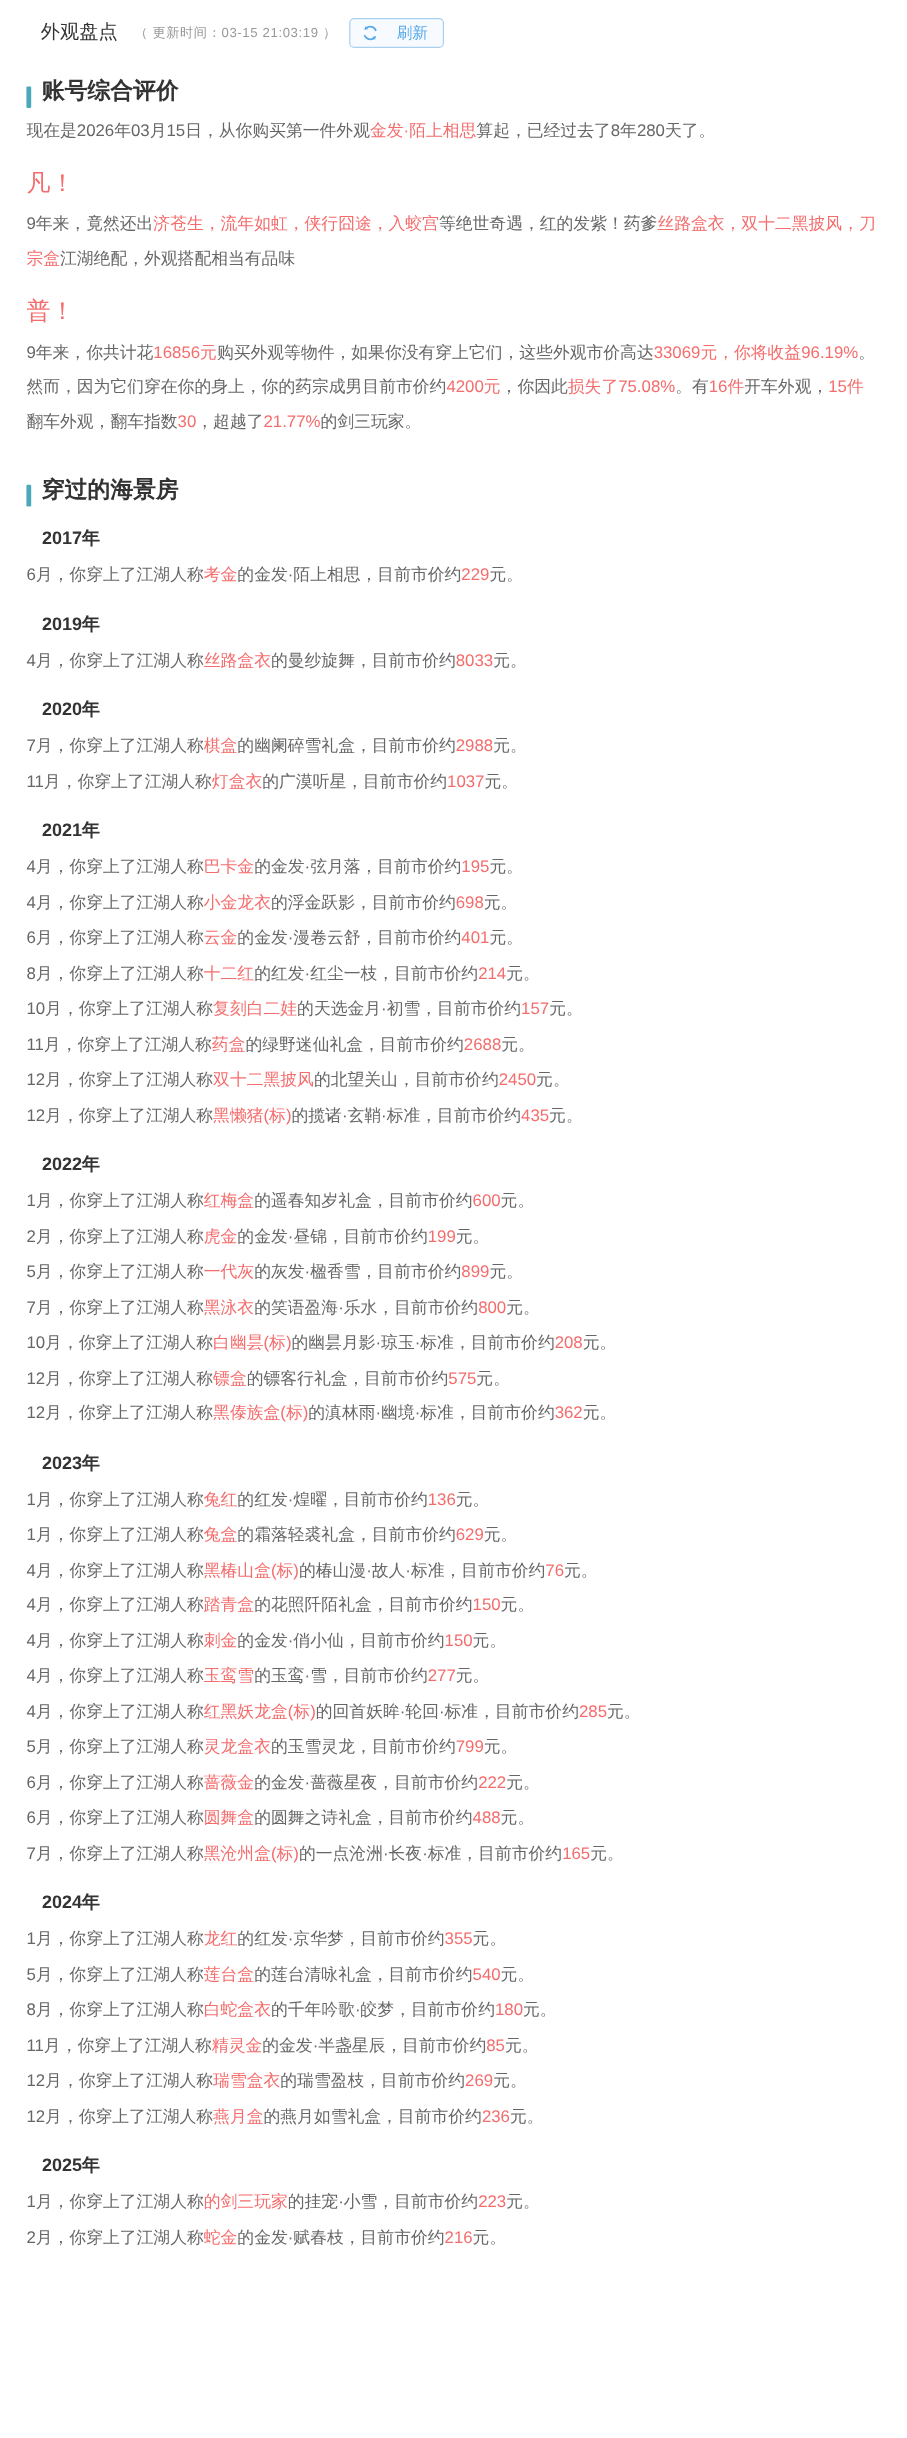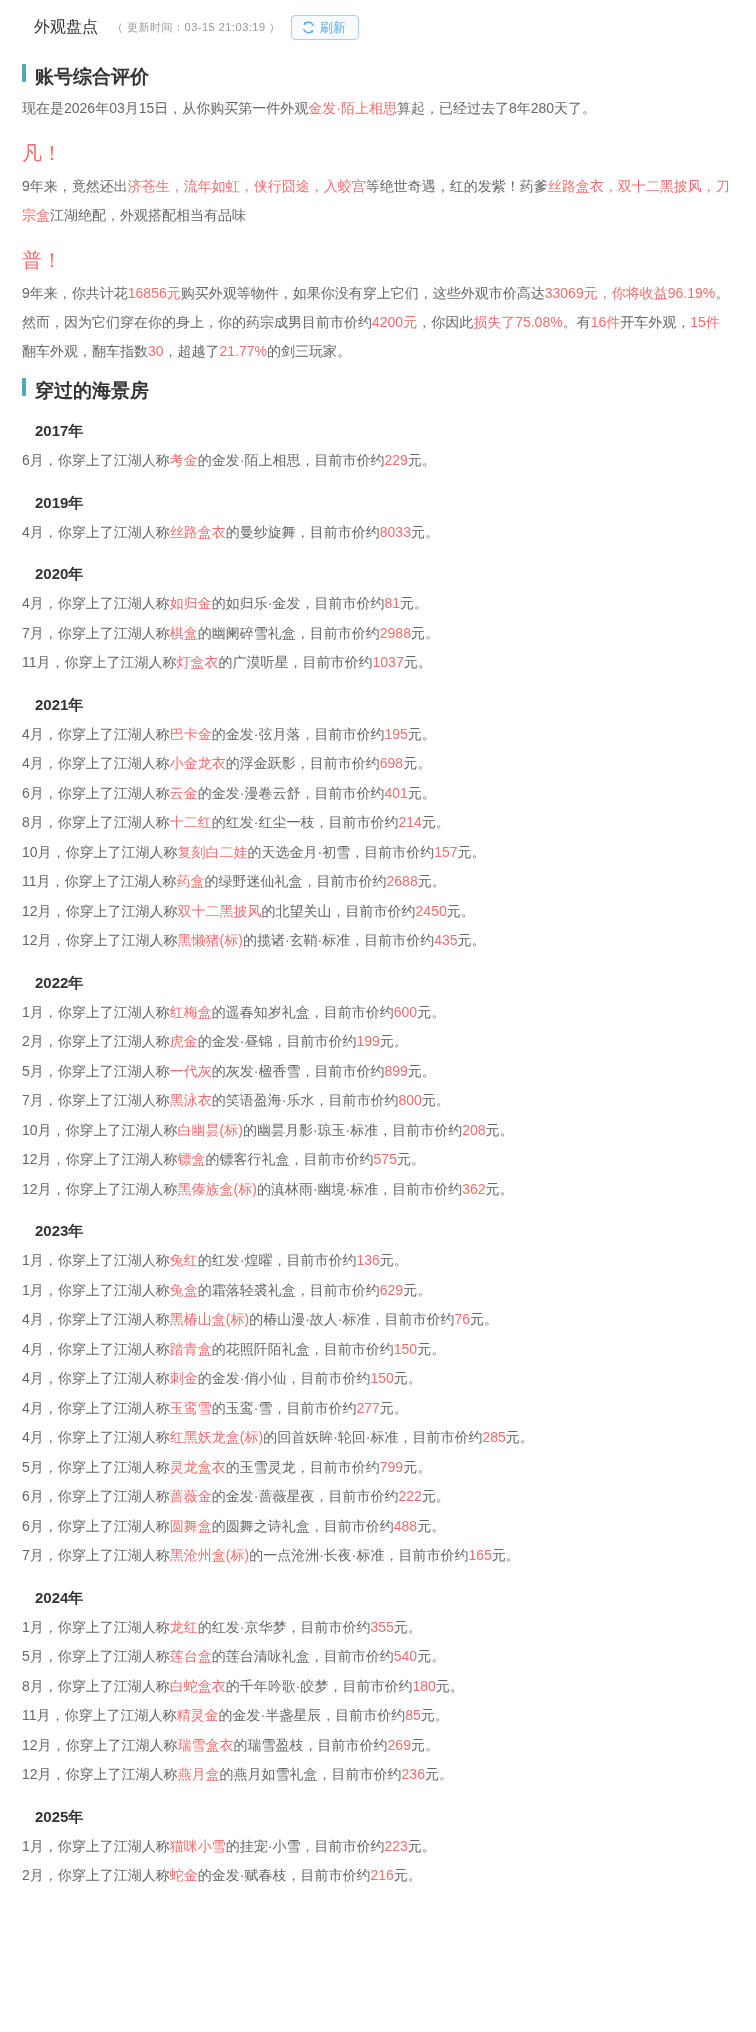--- a/index.html
+++ b/index.html
@@ -3,28 +3,28 @@
 <meta charset="utf-8">
 <style>
   html,body { margin:0; padding:0; background:#fff; }
   body { font-family:"Liberation Sans","DejaVu Sans",sans-serif; }
   .page { width:756px; box-sizing:border-box; padding:12px 24px 24px 22px; background:#fff; }
 
   
   .topbar { display:flex; align-items:center; height:30px; }
   .page-title { font-size:16px; color:var(--text-dark); font-weight:400; margin:12px; }
   .update-time { font-size:11px; color:var(--text-muted); margin-left:2px; letter-spacing:.5px; }
-  .refresh-btn { margin-left:10px; display:inline-flex; align-items:center; gap:5px;
+  .refresh-btn { margin-left:10px; display:inline-flex; align-items:center; gap:16px;
     color:var(--btn-blue); background:var(--btn-bg); border:1px solid var(--btn-border);
     border-radius:4px; font-size:13px; line-height:1; padding:5px 12px 5px 10px; cursor:pointer;
     font-family:inherit; }
   .refresh-btn svg { display:block; }
 
   
-  .sec-title { display:flex; align-items:flex-start; margin:22px 0 0; font-size:19px; line-height:26px;
+  .sec-title { display:flex; align-items:flex-end; margin:22px 0 0; font-size:19px; line-height:26px;
     color:var(--text-dark); font-weight:700; }
   .accent-bar { width:4px; height:18px; background:var(--accent); margin-right:9px; border-radius:1px; }
 
   
   .blk-p { font-size:14px; color:var(--text-body); line-height:29px; margin:4px 0 0; }
   .blk-h { font-size:20px; color:var(--hl); line-height:30px; margin:15px 0 0; font-weight:400; }
   .hl { color:var(--hl); }
 
   
   .year { font-size:15px; font-weight:700; color:var(--text-dark); line-height:29px; margin:12px 13px 1px; }
@@ -59,31 +59,30 @@
     <div id="eval-blocks">
         <div class="blk-p"><span>现在是2026年03月15日，从你购买第一件外观</span><span class="hl">金发·陌上相思</span><span>算起，已经过去了8年280天了。</span></div>
         <div class="blk-h">凡！</div>
         <div class="blk-p"><span>9年来，竟然还出</span><span class="hl">济苍生，流年如虹，侠行囧途，入蛟宫</span><span>等绝世奇遇，红的发紫！药爹</span><span class="hl">丝路盒衣，双十二黑披风，刀宗盒</span><span>江湖绝配，外观搭配相当有品味</span></div>
         <div class="blk-h">普！</div>
         <div class="blk-p"><span>9年来，你共计花</span><span class="hl">16856元</span><span>购买外观等物件，如果你没有穿上它们，这些外观市价高达</span><span class="hl">33069元，你将收益96.19%</span><span>。然而，因为它们穿在你的身上，你的药宗成男目前市价约</span><span class="hl">4200元</span><span>，你因此</span><span class="hl">损失了75.08%</span><span>。有</span><span class="hl">16件</span><span>开车外观，</span><span class="hl">15件</span><span>翻车外观，翻车指数</span><span class="hl">30</span><span>，超越了</span><span class="hl">21.77%</span><span>的剑三玩家。</span></div>
       </div>
   </section>
 
   <section>
-    <h2 class="sec-title" style="margin-top:12px">
+    <h2 class="sec-title" style="margin-top:30px">
       <span class="accent-bar"></span>
       <span>穿过的海景房</span>
     </h2>
     <div id="timeline">
         <div class="year">2017年</div>
         <p class="entry"><span>6月</span><span>，你穿上了江湖人称</span><span class="hl">考金</span><span>的</span><span>金发·陌上相思</span><span>，目前市价约</span><span class="hl">229</span><span>元。</span></p>
         <div class="year">2019年</div>
         <p class="entry"><span>4月</span><span>，你穿上了江湖人称</span><span class="hl">丝路盒衣</span><span>的</span><span>曼纱旋舞</span><span>，目前市价约</span><span class="hl">8033</span><span>元。</span></p>
         <div class="year">2020年</div>
-        <p class="entry"><span>4月</span><span>，你穿上了江湖人称</span><span class="hl">如归金</span><span>的</span><span>如归乐·金发</span><span>，目前市价约</span><span class="hl">81</span><span>元。</span></p>
         <p class="entry"><span>7月</span><span>，你穿上了江湖人称</span><span class="hl">棋盒</span><span>的</span><span>幽阑碎雪礼盒</span><span>，目前市价约</span><span class="hl">2988</span><span>元。</span></p>
         <p class="entry"><span>11月</span><span>，你穿上了江湖人称</span><span class="hl">灯盒衣</span><span>的</span><span>广漠听星</span><span>，目前市价约</span><span class="hl">1037</span><span>元。</span></p>
         <div class="year">2021年</div>
         <p class="entry"><span>4月</span><span>，你穿上了江湖人称</span><span class="hl">巴卡金</span><span>的</span><span>金发·弦月落</span><span>，目前市价约</span><span class="hl">195</span><span>元。</span></p>
         <p class="entry"><span>4月</span><span>，你穿上了江湖人称</span><span class="hl">小金龙衣</span><span>的</span><span>浮金跃影</span><span>，目前市价约</span><span class="hl">698</span><span>元。</span></p>
         <p class="entry"><span>6月</span><span>，你穿上了江湖人称</span><span class="hl">云金</span><span>的</span><span>金发·漫卷云舒</span><span>，目前市价约</span><span class="hl">401</span><span>元。</span></p>
         <p class="entry"><span>8月</span><span>，你穿上了江湖人称</span><span class="hl">十二红</span><span>的</span><span>红发·红尘一枝</span><span>，目前市价约</span><span class="hl">214</span><span>元。</span></p>
         <p class="entry"><span>10月</span><span>，你穿上了江湖人称</span><span class="hl">复刻白二娃</span><span>的</span><span>天选金月·初雪</span><span>，目前市价约</span><span class="hl">157</span><span>元。</span></p>
         <p class="entry"><span>11月</span><span>，你穿上了江湖人称</span><span class="hl">药盒</span><span>的</span><span>绿野迷仙礼盒</span><span>，目前市价约</span><span class="hl">2688</span><span>元。</span></p>
         <p class="entry"><span>12月</span><span>，你穿上了江湖人称</span><span class="hl">双十二黑披风</span><span>的</span><span>北望关山</span><span>，目前市价约</span><span class="hl">2450</span><span>元。</span></p>
@@ -109,19 +108,19 @@
         <p class="entry"><span>6月</span><span>，你穿上了江湖人称</span><span class="hl">圆舞盒</span><span>的</span><span>圆舞之诗礼盒</span><span>，目前市价约</span><span class="hl">488</span><span>元。</span></p>
         <p class="entry"><span>7月</span><span>，你穿上了江湖人称</span><span class="hl">黑沧州盒(标)</span><span>的</span><span>一点沧洲·长夜·标准</span><span>，目前市价约</span><span class="hl">165</span><span>元。</span></p>
         <div class="year">2024年</div>
         <p class="entry"><span>1月</span><span>，你穿上了江湖人称</span><span class="hl">龙红</span><span>的</span><span>红发·京华梦</span><span>，目前市价约</span><span class="hl">355</span><span>元。</span></p>
         <p class="entry"><span>5月</span><span>，你穿上了江湖人称</span><span class="hl">莲台盒</span><span>的</span><span>莲台清咏礼盒</span><span>，目前市价约</span><span class="hl">540</span><span>元。</span></p>
         <p class="entry"><span>8月</span><span>，你穿上了江湖人称</span><span class="hl">白蛇盒衣</span><span>的</span><span>千年吟歌·皎梦</span><span>，目前市价约</span><span class="hl">180</span><span>元。</span></p>
         <p class="entry"><span>11月</span><span>，你穿上了江湖人称</span><span class="hl">精灵金</span><span>的</span><span>金发·半盏星辰</span><span>，目前市价约</span><span class="hl">85</span><span>元。</span></p>
         <p class="entry"><span>12月</span><span>，你穿上了江湖人称</span><span class="hl">瑞雪盒衣</span><span>的</span><span>瑞雪盈枝</span><span>，目前市价约</span><span class="hl">269</span><span>元。</span></p>
         <p class="entry"><span>12月</span><span>，你穿上了江湖人称</span><span class="hl">燕月盒</span><span>的</span><span>燕月如雪礼盒</span><span>，目前市价约</span><span class="hl">236</span><span>元。</span></p>
         <div class="year">2025年</div>
-        <p class="entry"><span>1月</span><span>，你穿上了江湖人称</span><span class="hl">猫咪小雪</span><span>的</span><span>挂宠·小雪</span><span>，目前市价约</span><span class="hl">223</span><span>元。</span></p>
+        <p class="entry"><span>1月</span><span>，你穿上了江湖人称</span><span class="hl">的剑三玩家</span><span>的</span><span>挂宠·小雪</span><span>，目前市价约</span><span class="hl">223</span><span>元。</span></p>
         <p class="entry"><span>2月</span><span>，你穿上了江湖人称</span><span class="hl">蛇金</span><span>的</span><span>金发·赋春枝</span><span>，目前市价约</span><span class="hl">216</span><span>元。</span></p>
         <p class="entry"></p>
       </div>
   </section>
 
 </div>
 
 </body></html>

